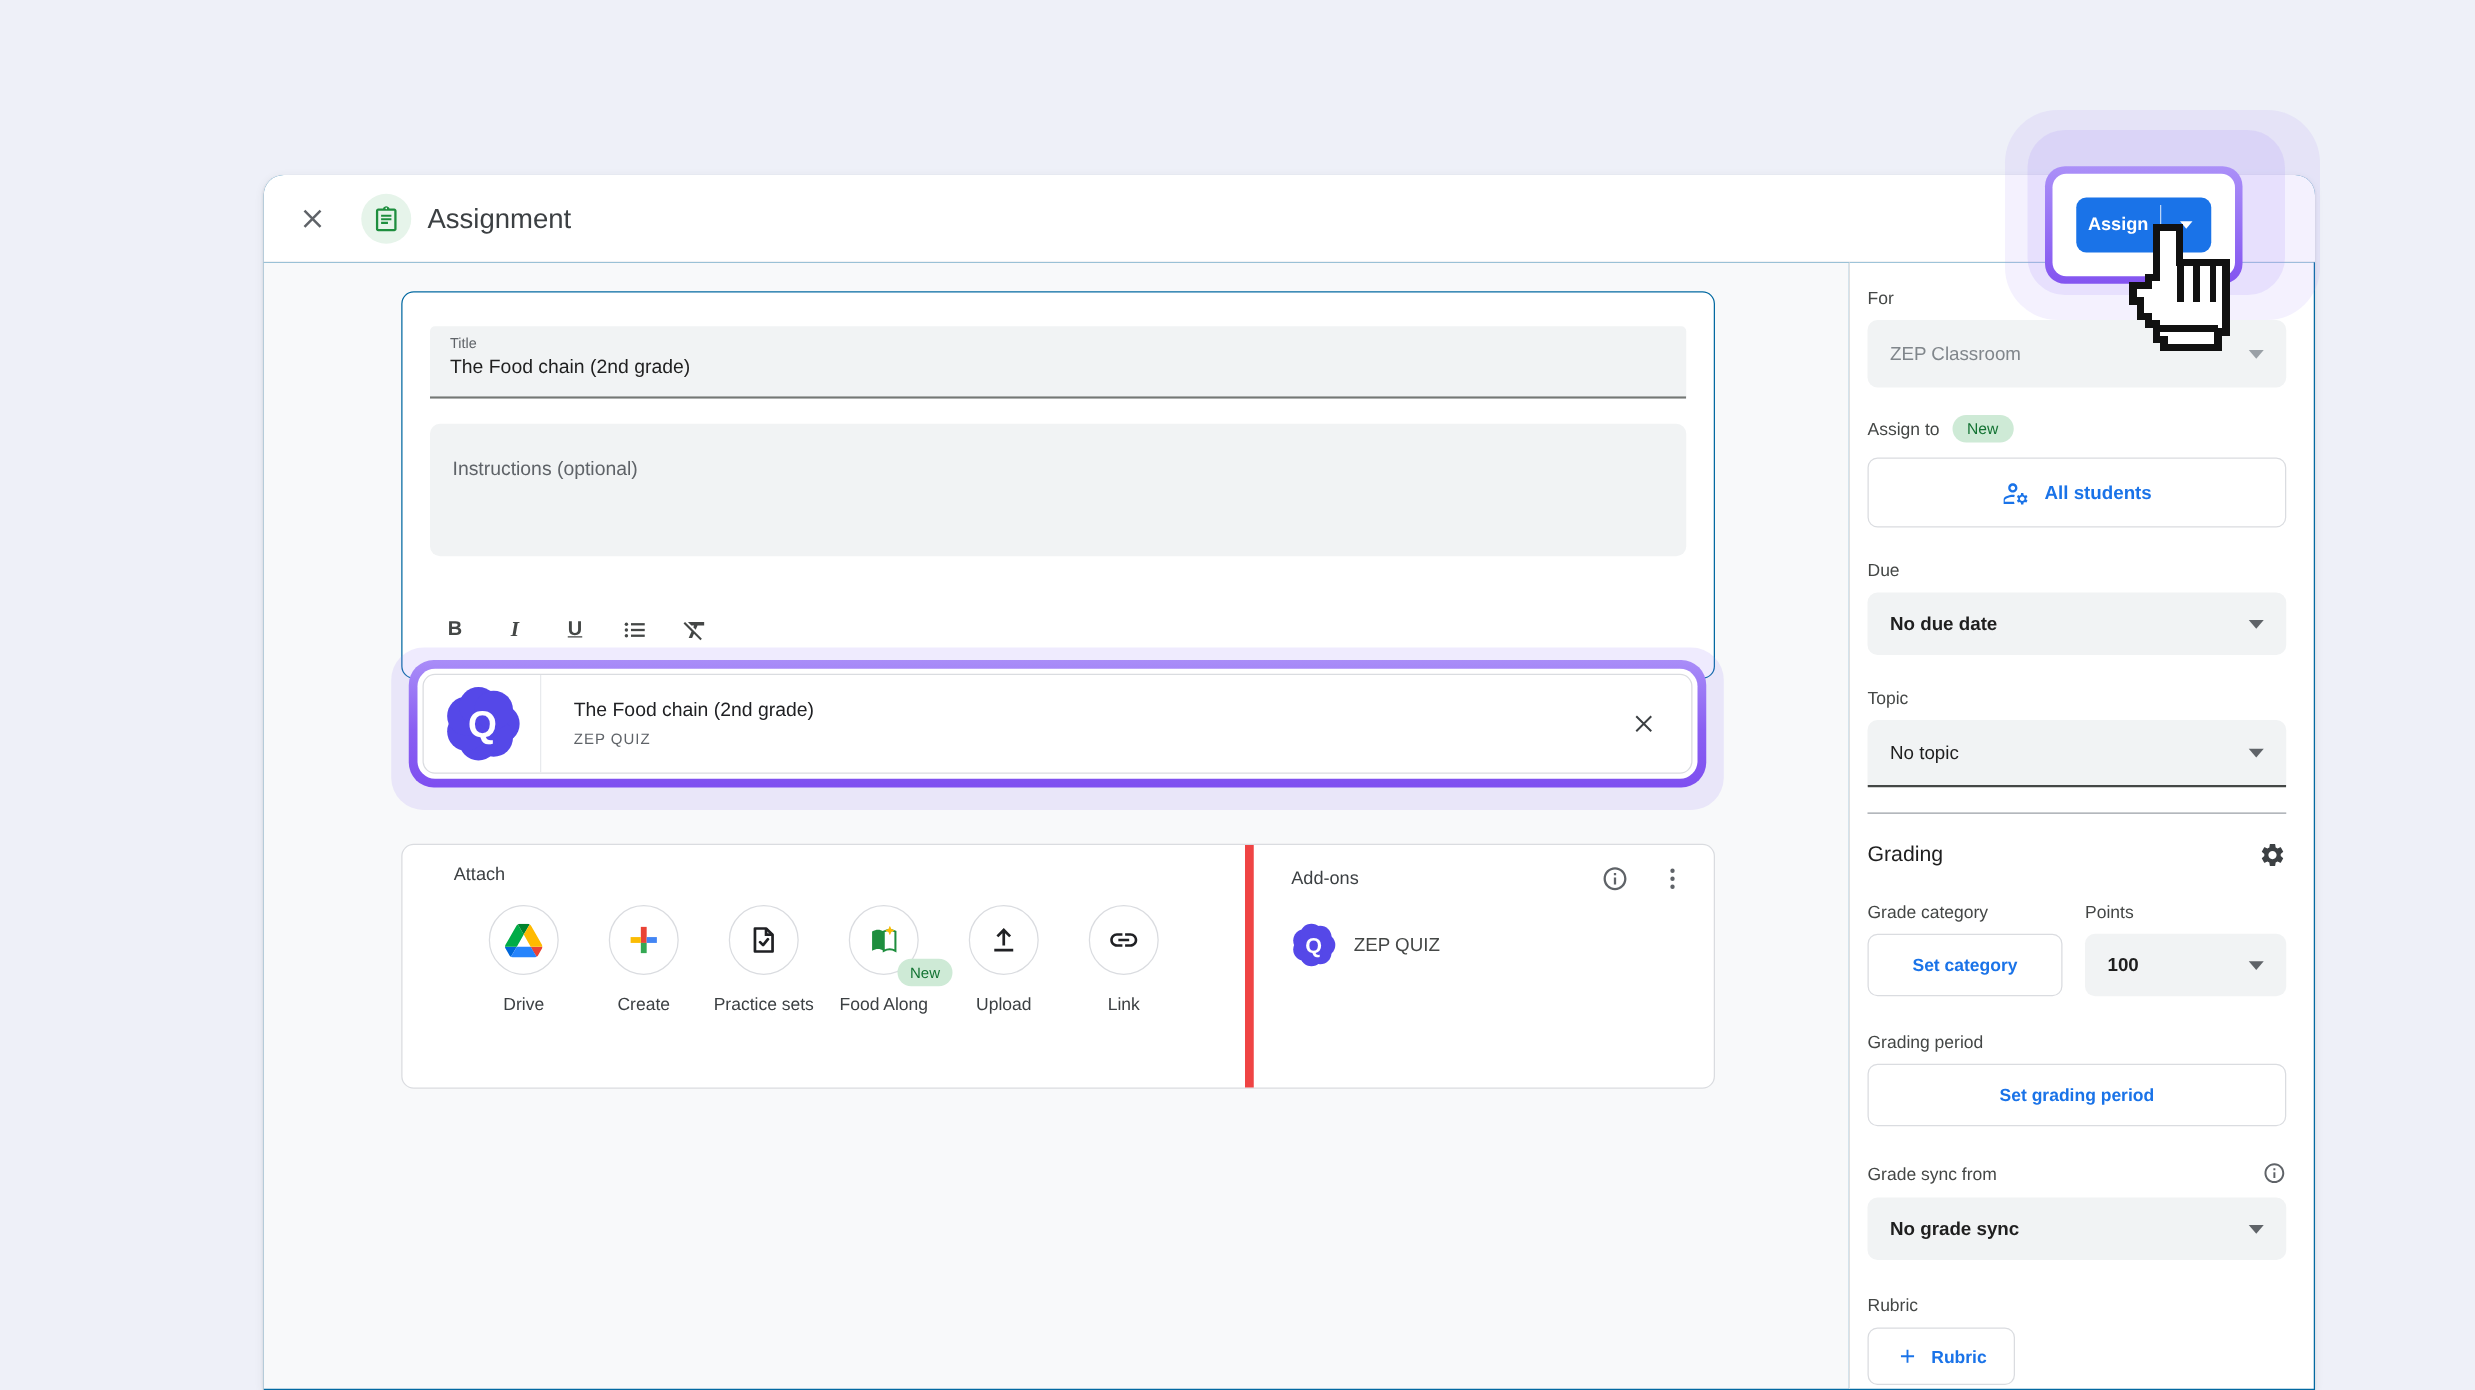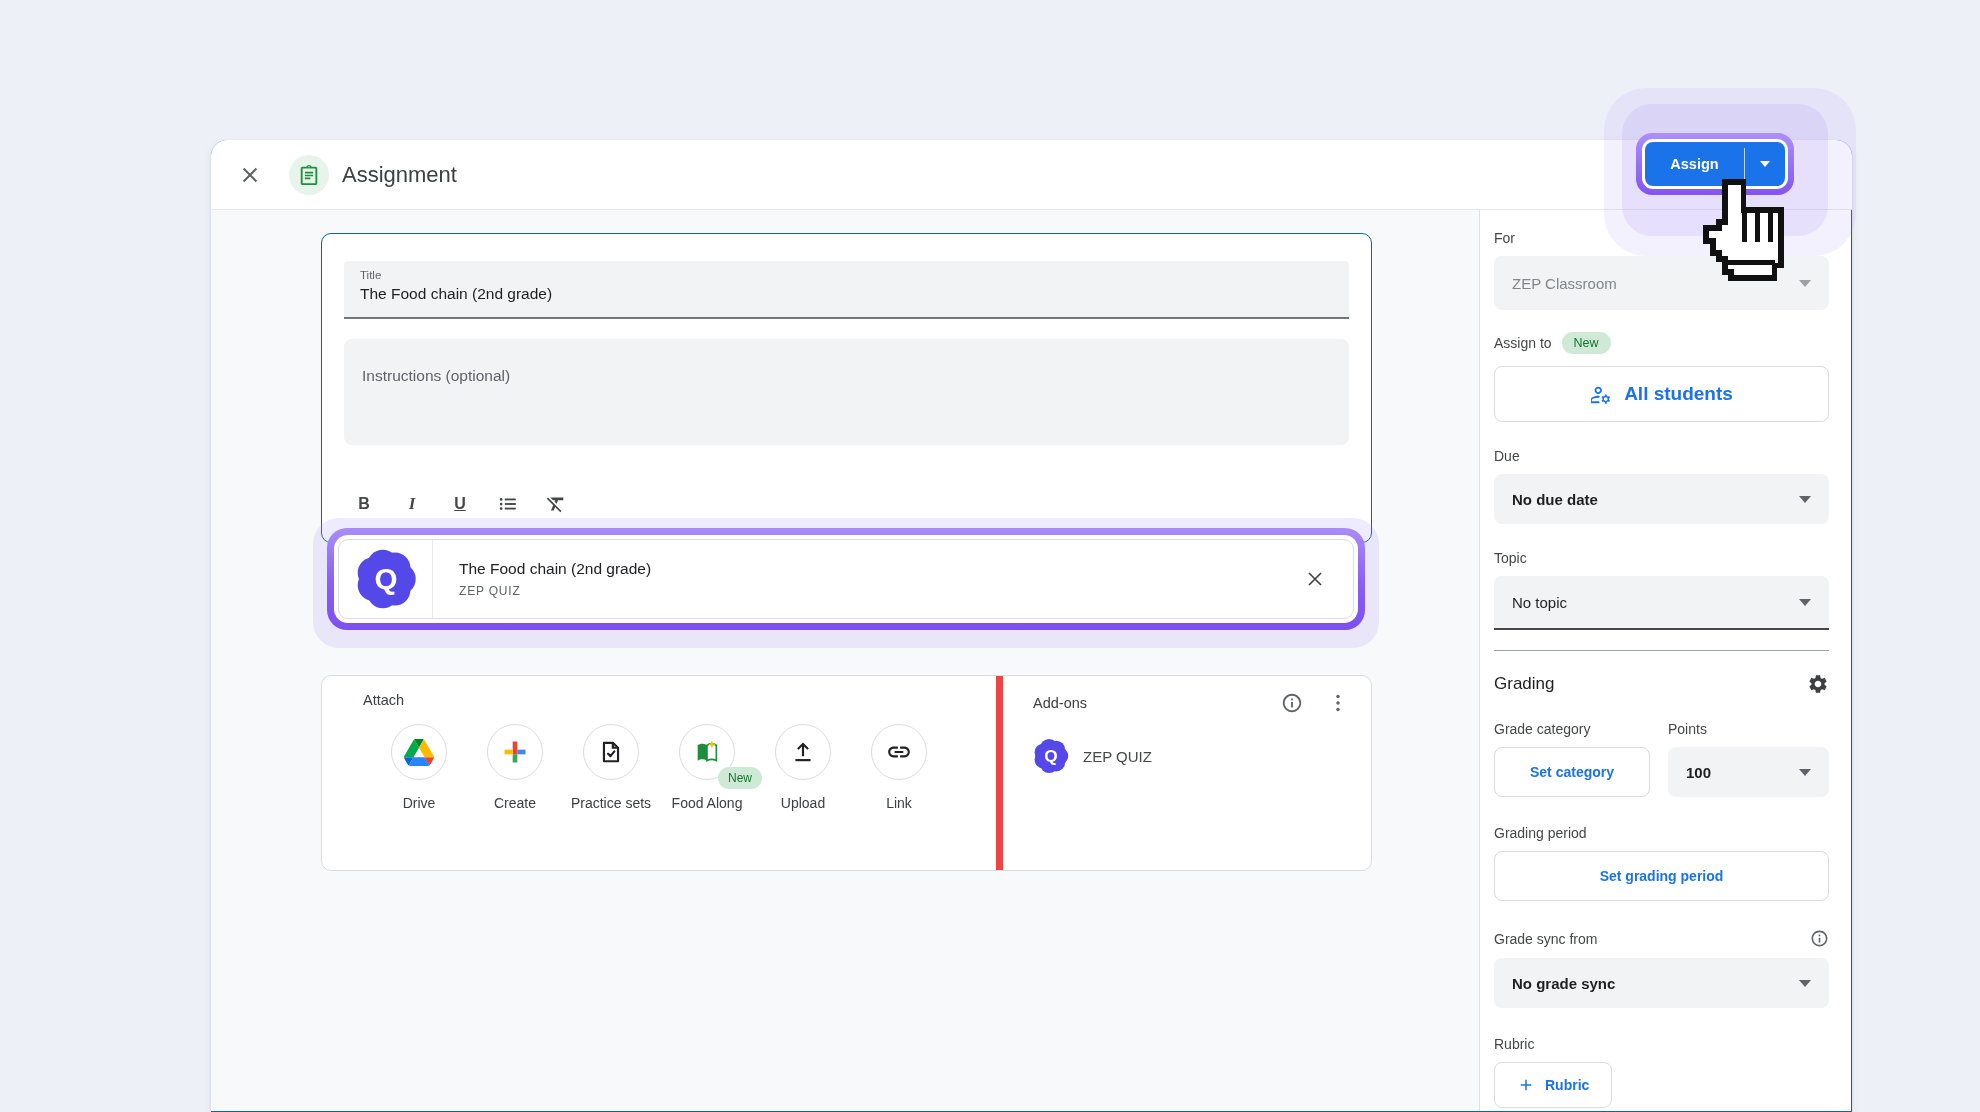--- a/index.html
+++ b/index.html
@@ -114,21 +114,21 @@
   .sb-select{
     margin-top:10px;height:54px;background:#f1f3f4;border-radius:8px;
     display:flex;align-items:center;padding:0 18px;cursor:pointer;
   }
   .sb-select .val{font-size:15px;color:#1f1f1f;}
   .sb-select .val.dim{color:#80868b;}
   .caret{margin-left:auto;width:0;height:0;border-left:6px solid transparent;border-right:6px solid transparent;border-top:7px solid #5f6368;}
   .sb-btn{
     margin-top:12px;height:56px;border:1px solid #dadce0;border-radius:8px;background:#fff;
     display:flex;align-items:center;justify-content:center;gap:12px;cursor:pointer;
-    color:var(--accent-blue,#1a73e8);font-size:19px;font-weight:bold;
+    color:var(--accent-blue,#1a73e8);font-size:15px;font-weight:bold;
   }
   .mt22{margin-top:22px;}.mt26{margin-top:26px;}.mt28{margin-top:28px;}
   .badge-pill{
     background:var(--badge-green-bg,#ceead6);color:var(--badge-green-text,#137333);
     font-size:12.5px;padding:4px 12px;border-radius:12px;margin-left:10px;
   }
   .sb-divider{margin-top:20px;border-top:1px solid #9aa0a6;}
   .grading-hdr{margin-top:22px;display:flex;align-items:center;}
   .grading-title{font-size:17px;color:#1f1f1f;}
   .two-col{display:flex;gap:18px;margin-top:26px;}
@@ -142,21 +142,21 @@
     border:1px solid #dadce0;border-radius:8px;padding:0 22px;cursor:pointer;
     color:var(--accent-blue,#1a73e8);font-size:14px;font-weight:bold;background:#fff;
   }
   
   .assign-halo1{position:absolute;left:1604px;top:88px;width:252px;height:168px;border-radius:42px;background:rgba(164,140,248,.12);}
   .assign-halo2{position:absolute;left:1622px;top:104px;width:206px;height:132px;border-radius:30px;background:rgba(164,140,248,.17);}
   .assign-ring{
     position:absolute;left:1636px;top:133px;width:158px;
     background:linear-gradient(180deg,#ab90f8,#8354f0);border-radius:16px;padding:6px;
   }
-  .assign-ring-white{background:#fff;border-radius:11px;padding:3px;}
+  .assign-ring-white{background:#fff;border-radius:11px;padding:19px;}
   .assign-btn{
     height:44px;background:var(--accent-blue,#1a73e8);border-radius:8px;
     display:flex;align-items:stretch;cursor:pointer;
   }
   .assign-main{flex:1;display:flex;align-items:center;justify-content:center;color:#fff;font-size:14.5px;font-weight:bold;}
   .assign-sep{width:1px;background:rgba(255,255,255,.7);margin:6px 0;}
   .assign-caret{width:40px;display:flex;align-items:center;justify-content:center;cursor:pointer;}
   .assign-caret i{width:0;height:0;border-left:5.5px solid transparent;border-right:5.5px solid transparent;border-top:6px solid #fff;}
   
   .cursor-hand{position:absolute;left:1694px;top:176px;width:96px;height:114px;z-index:60;pointer-events:none;}

